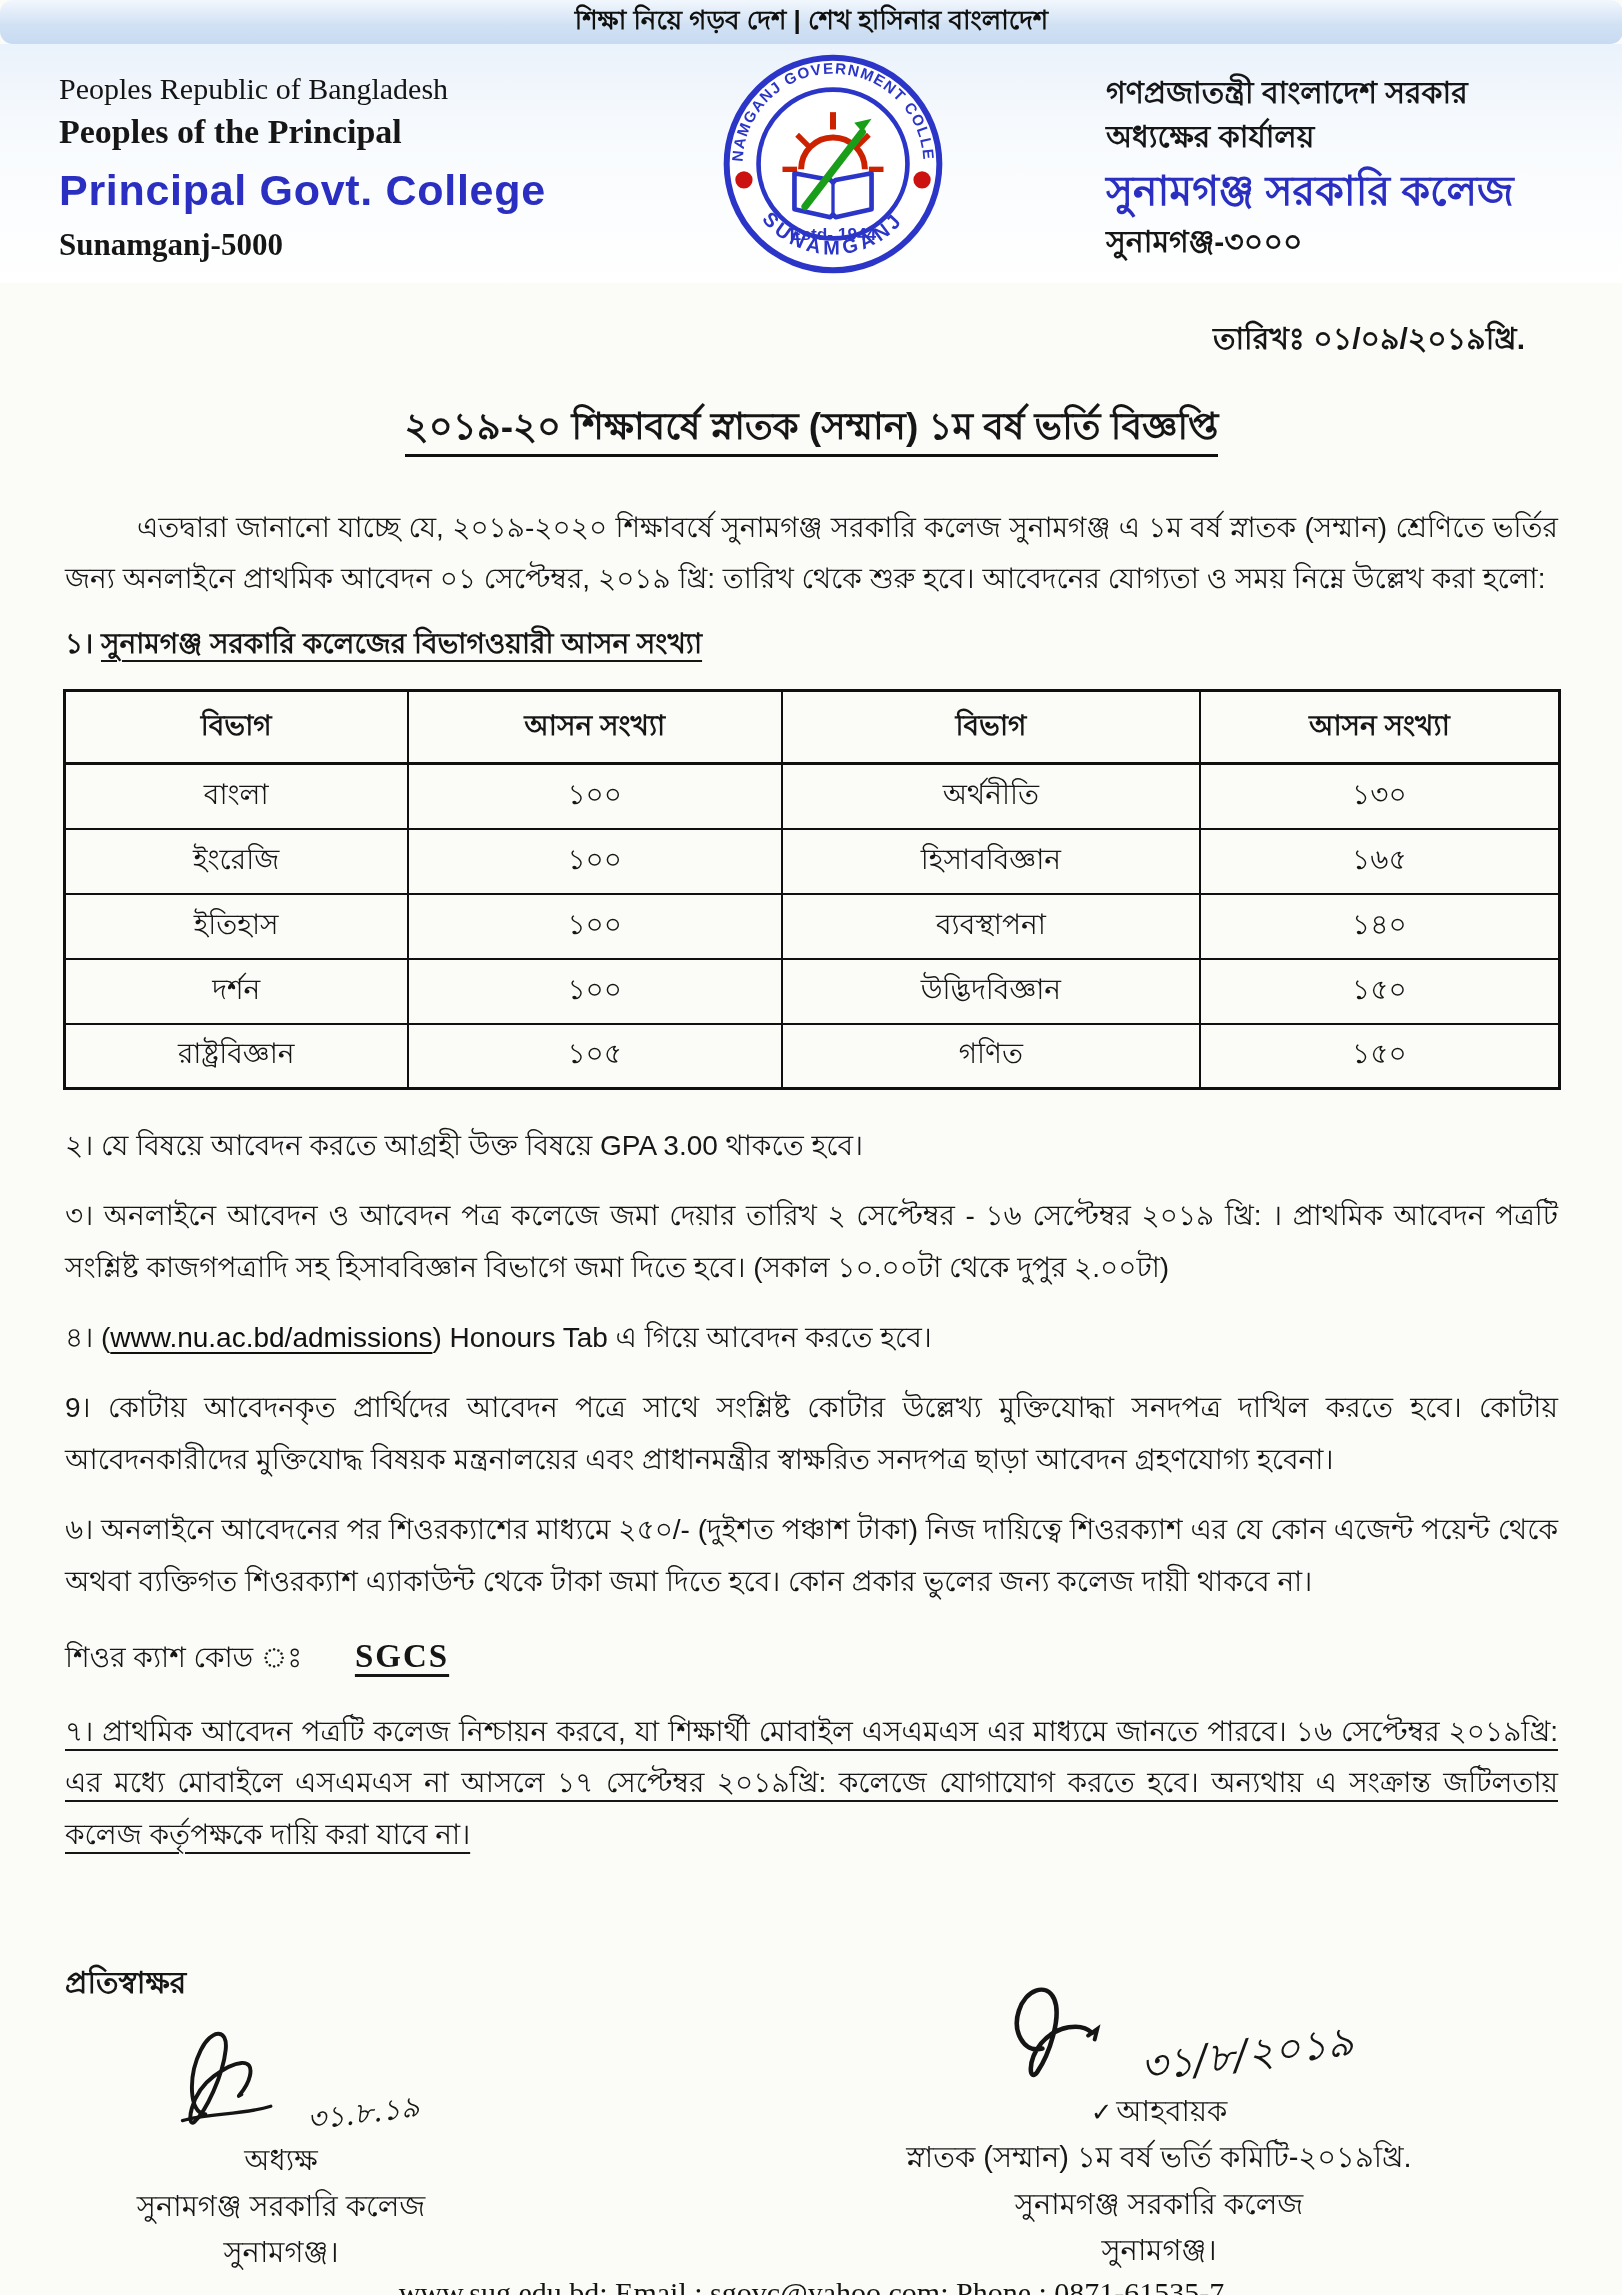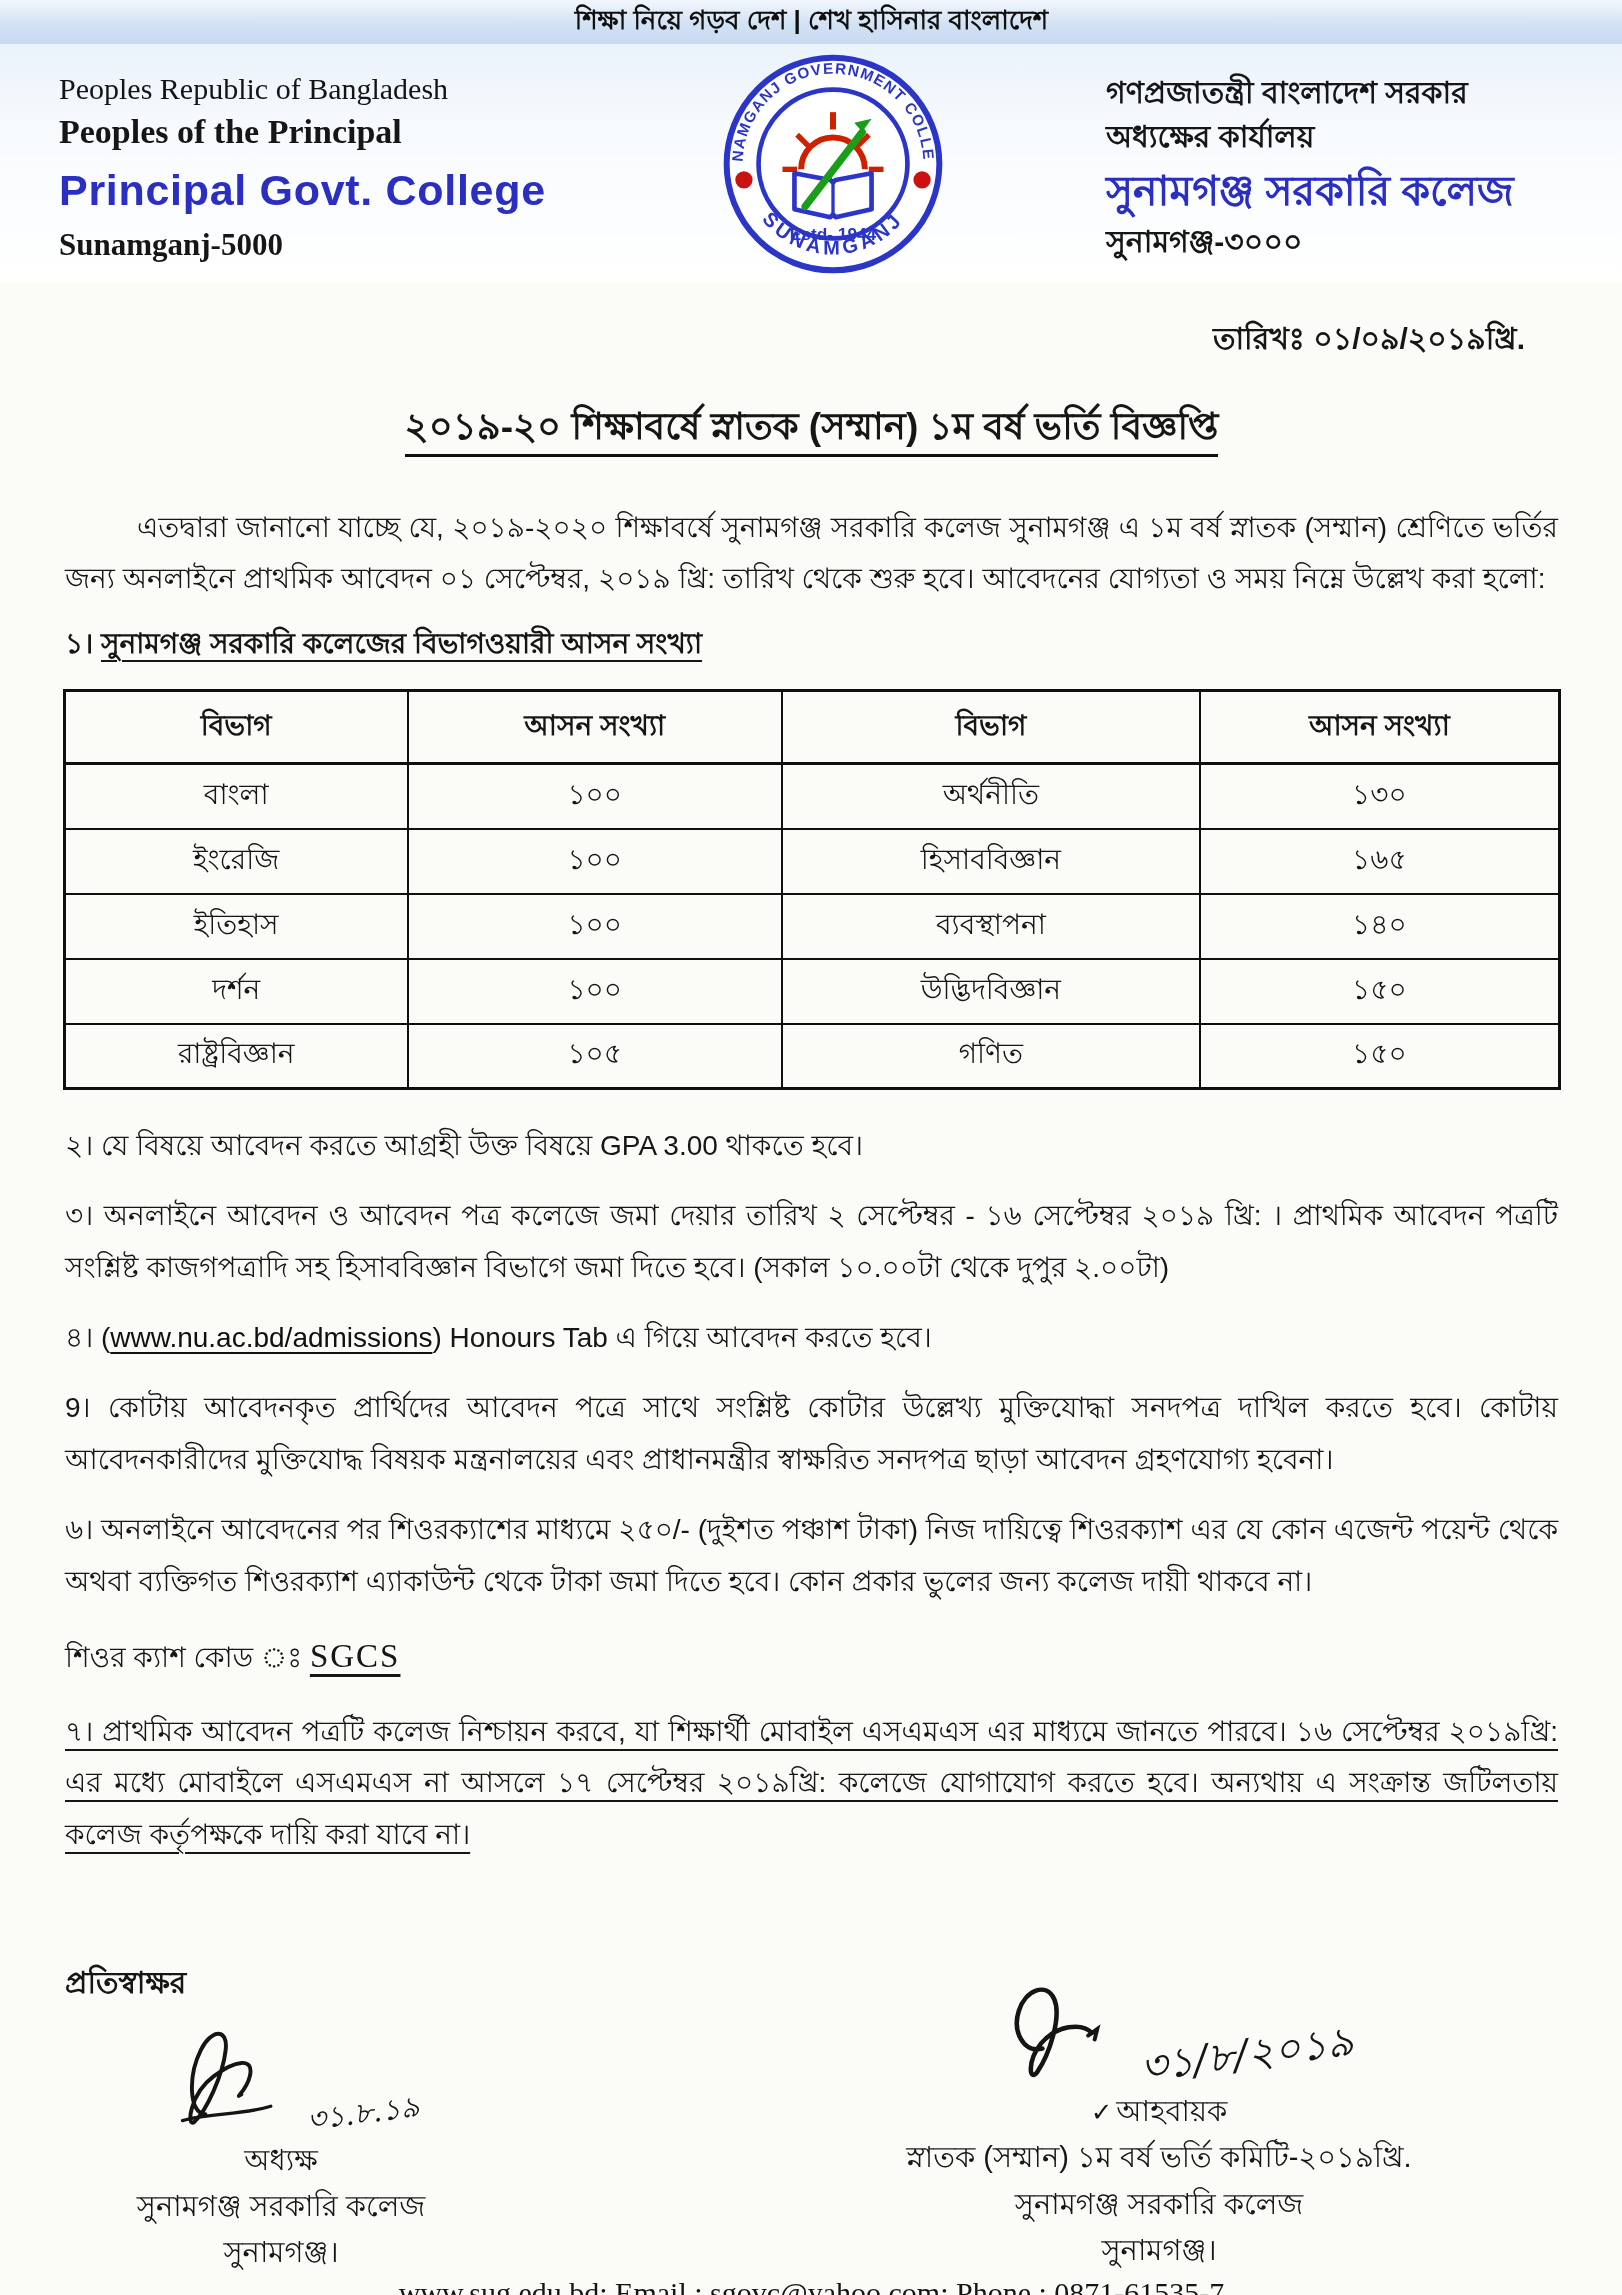--- a/index.html
+++ b/index.html
@@ -9,21 +9,21 @@
     color:#161616;
     font-family:"Liberation Sans","DejaVu Sans",sans-serif;
     display:flex;flex-direction:column;
     overflow:hidden;
     position:relative;
   }
   
   .slogan-bar{
     height:73px;
     background:linear-gradient(180deg,#f2f7fd 0%,#d2e2f4 55%,#c7daf1 100%);
-    display:flex;align-items:center;justify-content:center;
+    display:flex;align-items:center;justify-content:center;border-radius:13px;
   }
   .slogan-bar span{font-size:26px;font-weight:700;color:#10100f;}
   
   .header{
     display:flex;align-items:center;
     padding:11.8px 59px 3.9px 59px;
     background:linear-gradient(180deg,#eaf2fb 0%,#f7fafd 35%,#ffffff 100%);
   }
   .h-left{width:661px;line-height:1.25;}
   .h-left .l1{font-family:"Liberation Serif","DejaVu Serif",serif;font-size:30px;color:#141414;}
@@ -63,22 +63,22 @@
     border:2.6px solid #101010;text-align:center;
     padding:7.9px 5.2px;
   }
   table.seats th{font-weight:700;padding:11.8px 5.2px;border-bottom:3.9px solid #101010;}
   
   .points{margin:11.8px 65px 0 65px;font-size:28px;line-height:1.85;text-align:justify;}
   .points p{margin:18.3px 0 0 0;}
   .ulink{text-decoration:underline;text-decoration-thickness:2px;text-underline-offset:5.2px;color:#101010;cursor:pointer;}
   .surecash .code{
     font-family:"Liberation Serif","DejaVu Serif",serif;
-    font-size:33px;font-weight:400;letter-spacing:2px;
-    text-decoration:underline;text-decoration-thickness:2.6px;text-underline-offset:6.5px;
+    font-size:33px;font-weight:700;letter-spacing:2px;
+    text-decoration:underline;text-decoration-thickness:2.6px;text-underline-offset:6.5px;margin-left:45px;
   }
   .p7{text-decoration:underline;text-decoration-thickness:2px;text-underline-offset:7.9px;}
   
   .sig-row{display:flex;justify-content:space-between;margin:98px 137px 0 65px;align-items:center;}
   .sig-left{width:432px;}
   .sig-left-label{font-size:30px;font-weight:700;text-align:left;}
   .sig-block{text-align:center;margin-top:2.6px;line-height:1.6;font-size:29px;}
   .sig-script{position:relative;height:124px;display:flex;align-items:flex-end;justify-content:center;}
   .hand-note{
     font-size:29px;font-style:italic;transform:rotate(-7deg);

